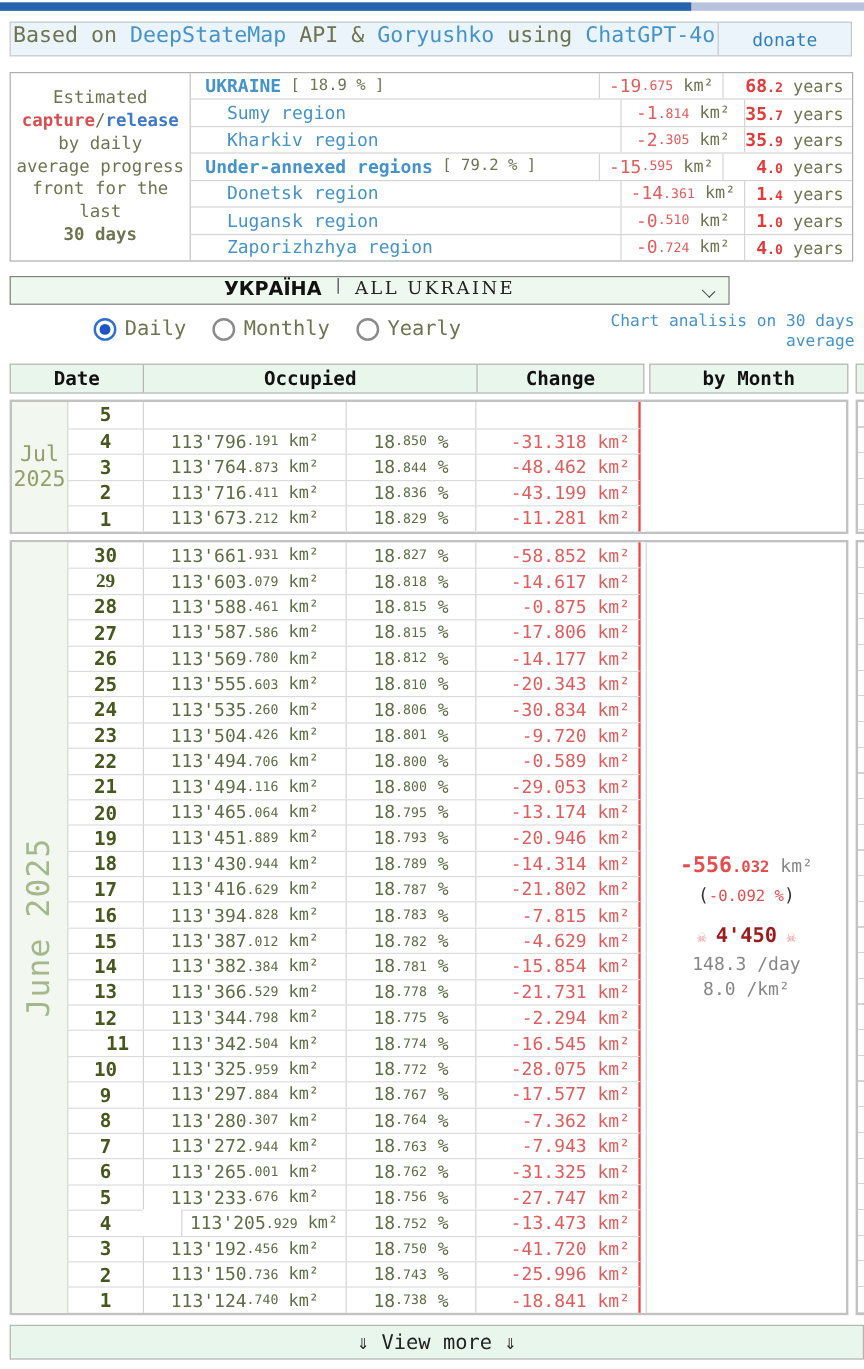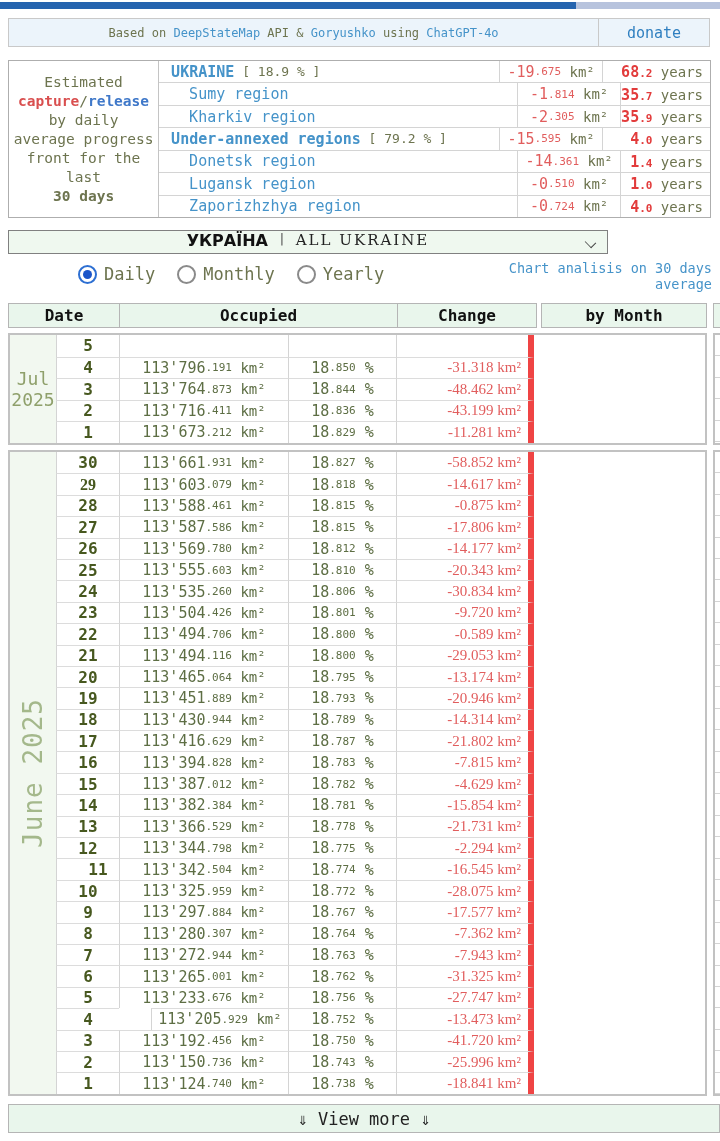--- a/index.html
+++ b/index.html
@@ -6,21 +6,21 @@
   body{
     width:720px;height:1141px;position:relative;background:#fff;overflow:hidden;
     font-family:"DejaVu Sans Mono",monospace;color:#333;
   }
   
   .progress-track{position:absolute;left:0;top:2px;width:720px;height:7px;background:#b7c3dd;}
   .progress-fill{height:7px;background:#2564af;}
   
   .hdr{position:absolute;left:8px;top:18px;width:702px;height:29px;border:1px solid #c9c9c9;
        background:#ecf4fb;display:flex;box-sizing:border-box;}
-  .hdr-main{flex:1;display:flex;align-items:center;justify-content:center;font-size:12px;color:#6d744f;border-right:1px solid #c9c9c9;white-space:pre;}
+  .hdr-main{flex:1;display:flex;justify-content:center;font-size:18px;color:#6d744f;border-right:1px solid #c9c9c9;white-space:pre;}
   .hdr-main a,.lnk{color:#4593c9;text-decoration:none;}
   .hdr-donate{width:110px;display:flex;align-items:center;justify-content:center;font-size:15px;color:#2f7fc0;cursor:pointer;}
   
   .regions{position:absolute;left:8px;top:60px;width:703px;height:158px;border:1px solid #aeaeae;
            display:flex;box-sizing:border-box;background:#fff;}
   .reg-label{width:162px;border-right:1px solid #c4c4c4;display:flex;flex-direction:column;justify-content:center;
              align-items:center;font-size:14.5px;color:#6d744f;line-height:19px;text-align:center;}
   .cap{color:#d94f4f;font-weight:bold;}
   .rel{color:#3f78c9;font-weight:bold;}
   .bold{font-weight:bold;}
@@ -64,21 +64,21 @@
   .th-bym{width:166px;margin-left:4px;border:1px solid #b5b5b5;background:#e9f6ec;box-sizing:border-box;}
   
   .group{position:absolute;left:8px;width:699px;border:2px solid #c2c2c2;box-sizing:border-box;background:#fff;display:grid;
          grid-template-columns:46px 63px 169px 108px 138px 4px 1fr;}
   .g-jul{top:333px;height:112px;grid-auto-rows:21.5px;}
   .g-jun{top:450px;height:646px;grid-auto-rows:21.4px;}
   .c{display:flex;align-items:center;white-space:pre;overflow:hidden;}
   .c-day{grid-column:2;justify-content:center;font-size:16px;font-weight:bold;color:#47581f;border-left:1px solid #d4d4d4;}
   .c-area{grid-column:3;justify-content:center;border-left:1px solid #d4d4d4;}
   .c-pct{grid-column:4;justify-content:center;border-left:1px solid #d4d4d4;}
-  .c-chg{grid-column:5;justify-content:flex-end;padding-right:7px;border-left:1px solid #d4d4d4;border-right:6px solid #ef4444;box-sizing:border-box;font-family:Liberation Serif, serif;}
+  .c-chg{grid-column:5;justify-content:flex-end;padding-right:7px;border-left:1px solid #d4d4d4;border-right:2px solid #ef4444;box-sizing:border-box;}
   .c.bt{border-top:1px solid #dcdcdc;}
   .c-month{grid-column:1;grid-row:1 / -1;background:#f2f8f0;display:flex;align-items:center;justify-content:center;border-right:0;}
   .c-spacer{grid-column:6;grid-row:1 / -1;background:#fff;}
   .c-sum{grid-column:7;grid-row:1 / -1;border-left:1px solid #d4d4d4;display:flex;flex-direction:column;align-items:center;justify-content:center;}
   .n-big{font-size:15px;color:#5d6e44;}
   .n-small{font-size:11px;color:#5d6e44;}
   .n-unit{font-size:14px;color:#5d6e44;}
   .chg-txt{font-size:15px;color:#e15d5d;}
   .mon-h{font-size:18px;line-height:21px;color:#8fa06b;text-align:center;}
   .mon-v{writing-mode:vertical-rl;transform:rotate(180deg);font-size:26px;color:#a4b88b;letter-spacing:1px;}
@@ -336,19 +336,26 @@
     <div class="c c-chg bt" style="grid-row: 28;"><span class="chg-txt">-41.720 km²</span></div>
     <div class="c c-day bt" style="grid-row: 29;">2</div>
     <div class="c c-area bt" style="grid-row: 29;"><span class="n-big">113'150</span><span class="n-small">.736</span><span class="n-unit"> km²</span></div>
     <div class="c c-pct bt" style="grid-row: 29;"><span class="n-big">18</span><span class="n-small">.743</span><span class="n-big"> %</span></div>
     <div class="c c-chg bt" style="grid-row: 29;"><span class="chg-txt">-25.996 km²</span></div>
     <div class="c c-day bt" style="grid-row: 30;">1</div>
     <div class="c c-area bt" style="grid-row: 30;"><span class="n-big">113'124</span><span class="n-small">.740</span><span class="n-unit"> km²</span></div>
     <div class="c c-pct bt" style="grid-row: 30;"><span class="n-big">18</span><span class="n-small">.738</span><span class="n-big"> %</span></div>
     <div class="c c-chg bt" style="grid-row: 30;"><span class="chg-txt">-18.841 km²</span></div>
     <div class="c-spacer" style="grid-row: 1 / span 30;"></div>
+    <div class="c-sum" style="grid-row: 1 / span 30;">
+      <div class="sum-line"><span class="s-int">-556</span><span class="s-dec">.032</span><span class="s-unit"> km²</span></div>
+      <div class="sum-line"><span class="s-paren">(</span><span class="s-pct">-0.092 %</span><span class="s-paren">)</span></div>
+      <div class="s-loss-line"><span class="skull">☠ </span><span class="s-loss">4'450</span><span class="skull"> ☠</span></div>
+      <span class="s-gray">148.3 /day</span>
+      <span class="s-gray">8.0 /km²</span>
+    </div>
   </div>
 
 <div class="cut-h"></div>
 <div class="cut-g cut-jul"></div>
 <div class="cut-g cut-jun"></div>
 
 <div class="view-more">⇓ View more ⇓</div>
 
 </body></html>

